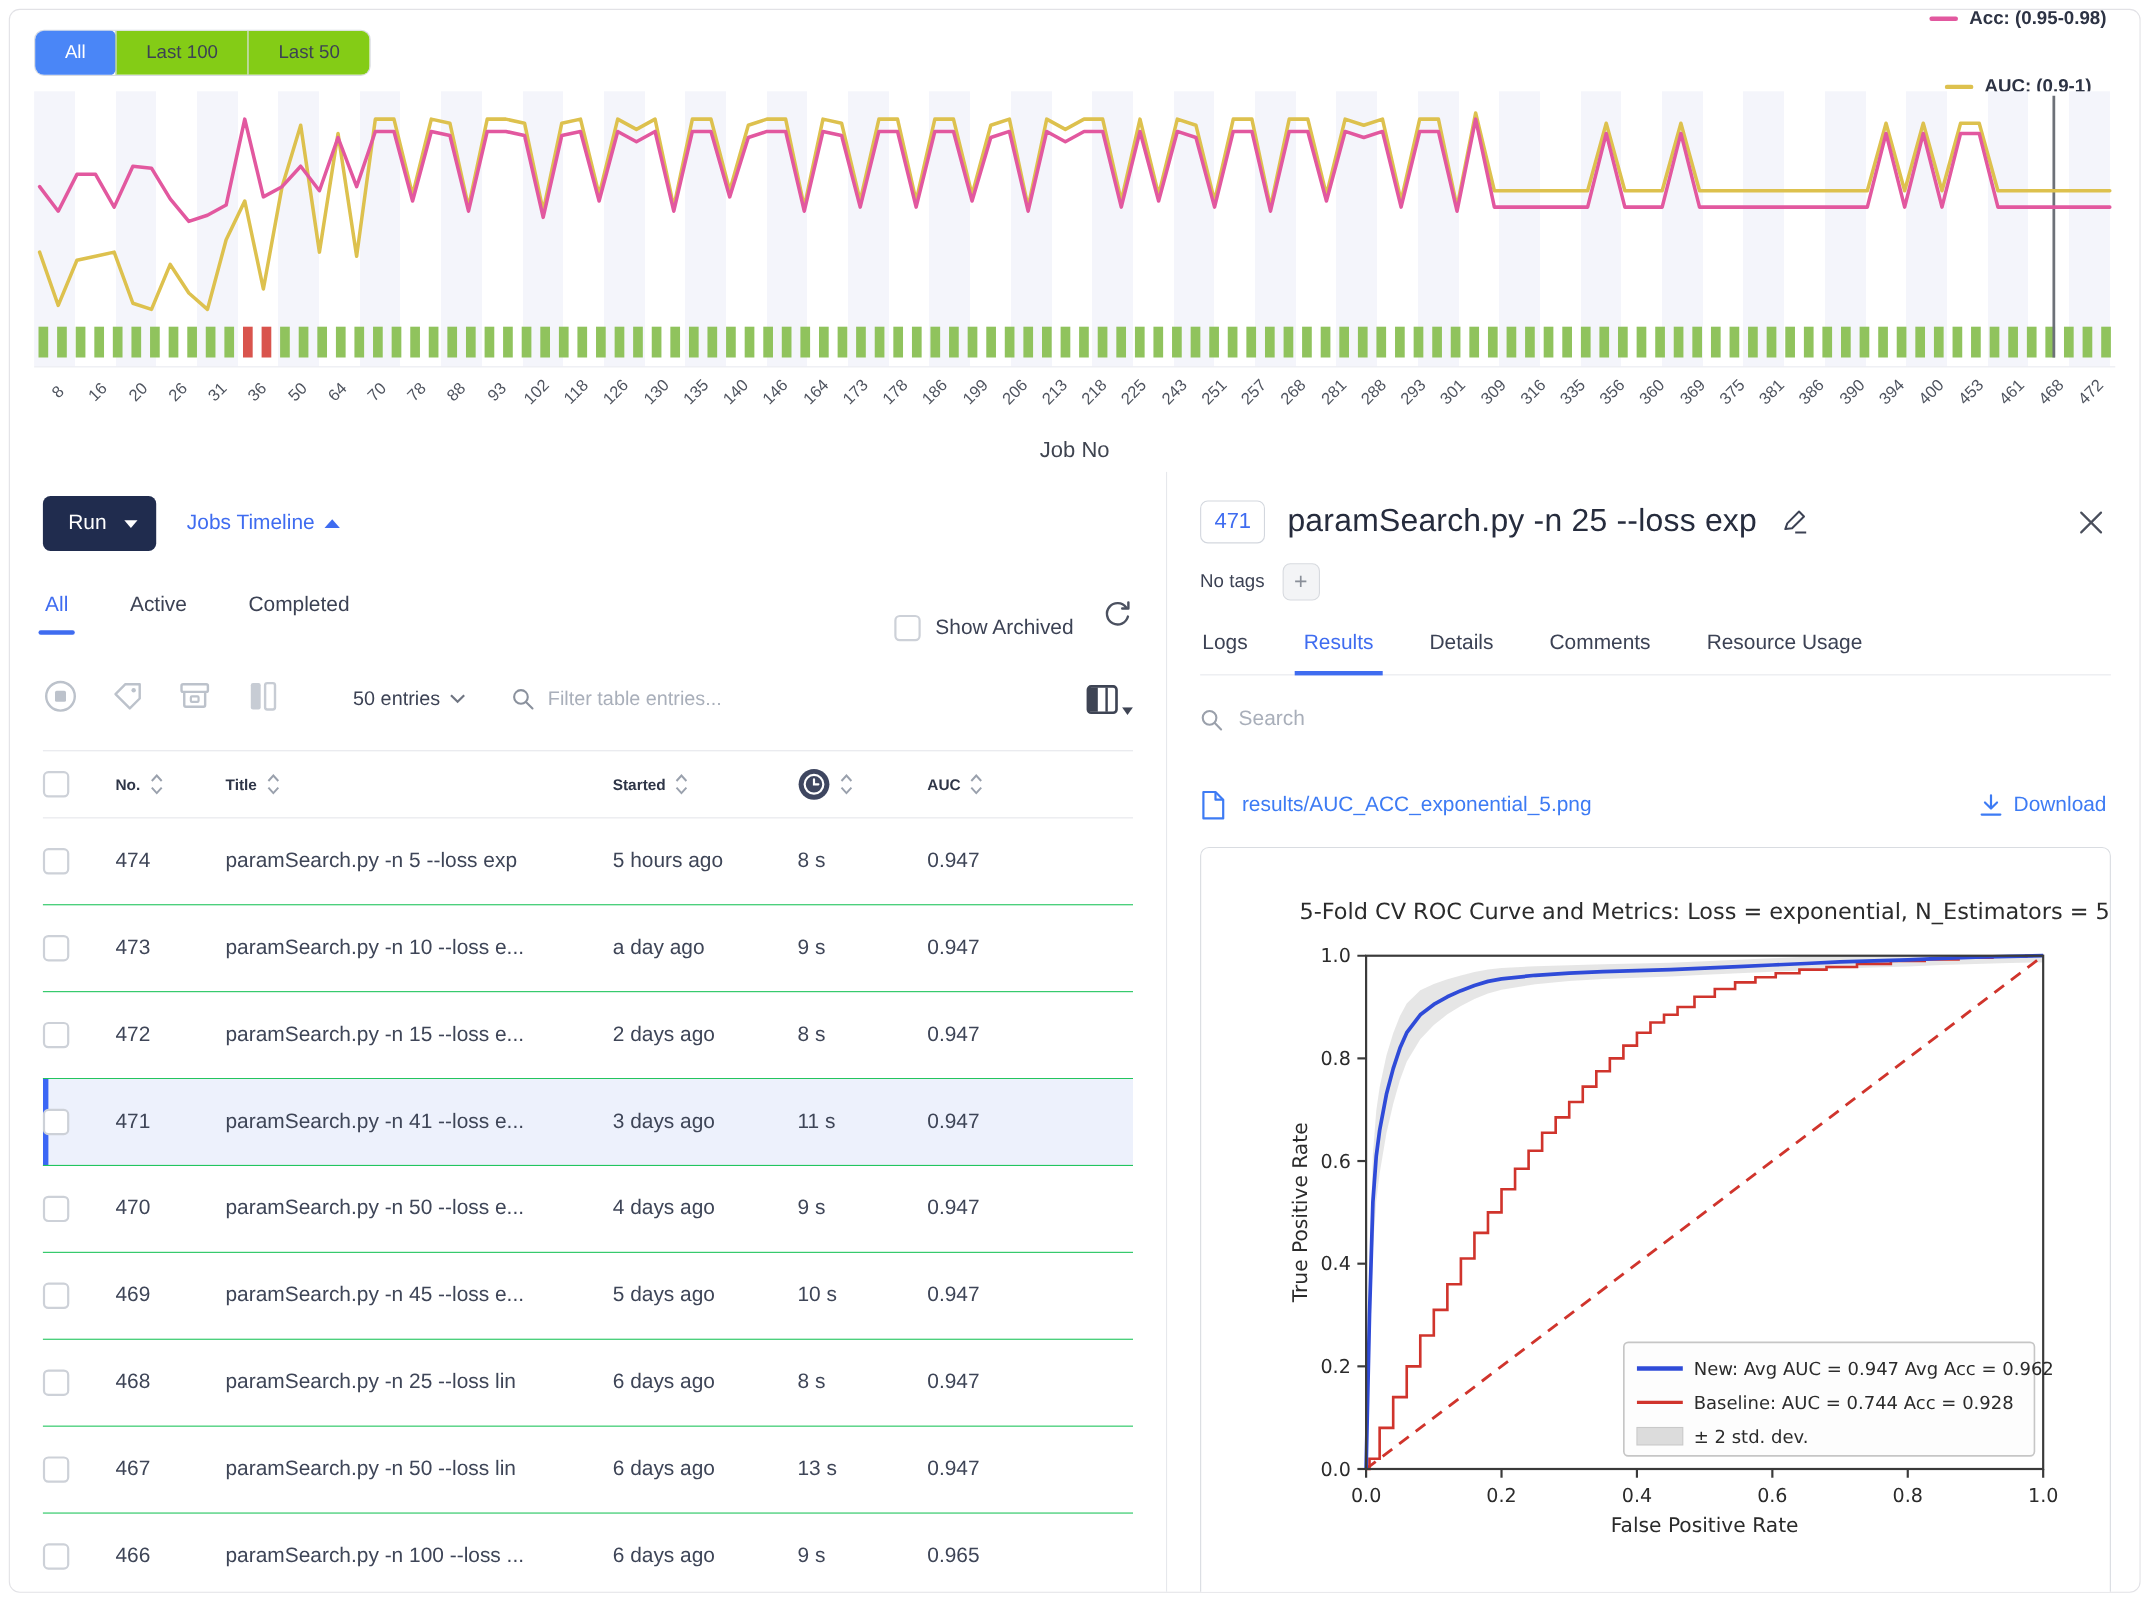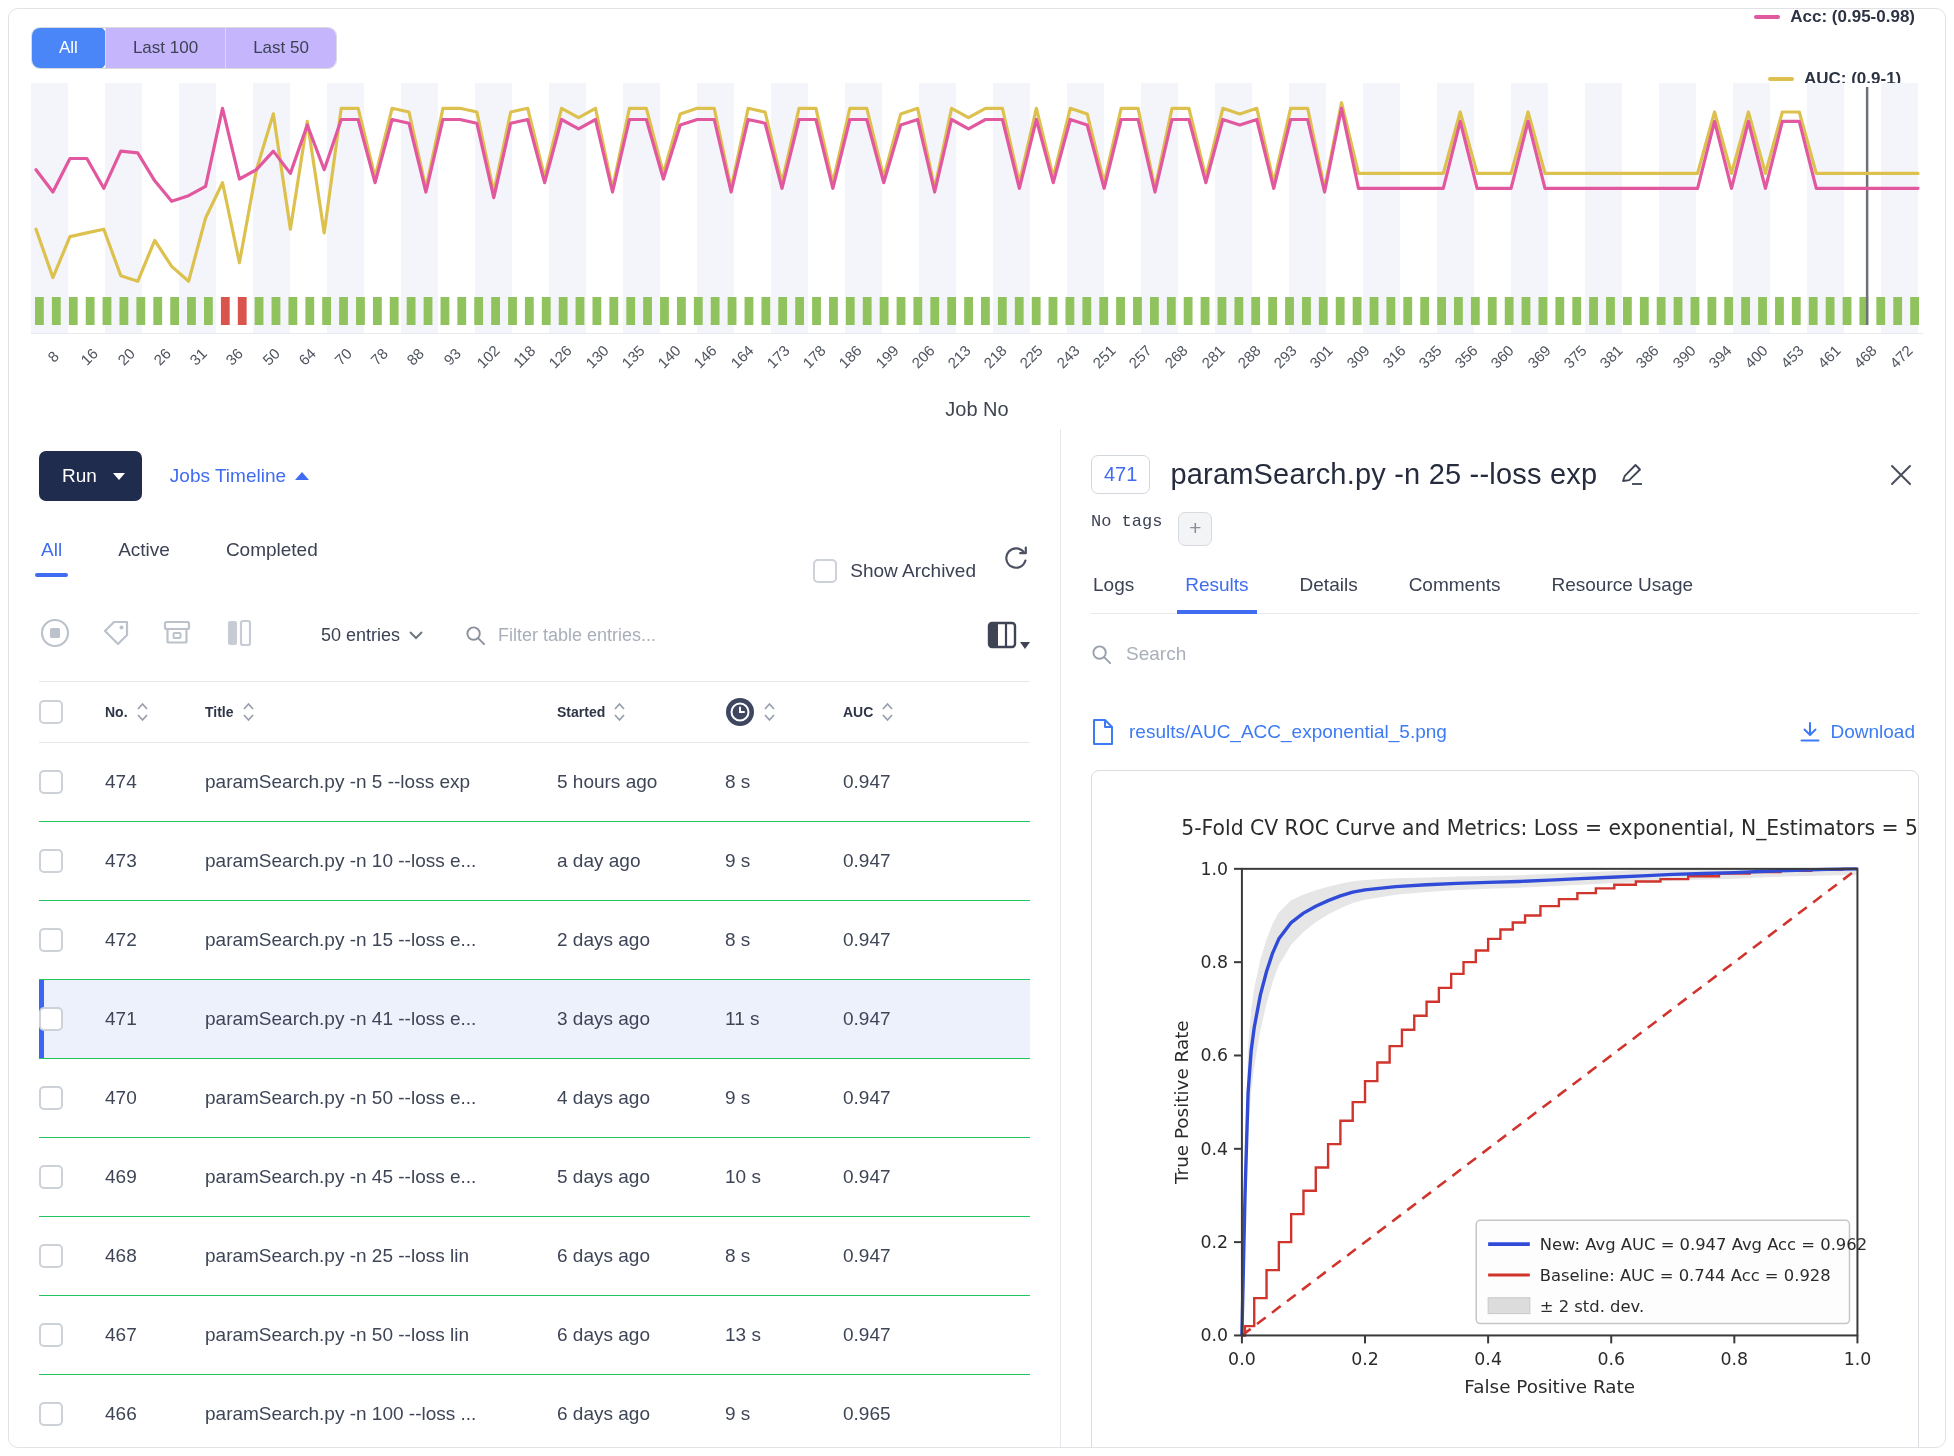--- a/index.html
+++ b/index.html
@@ -2,21 +2,21 @@
 <html><head>
 <meta charset="utf-8">
 <style>
   html,body{margin:0;padding:0;background:#fff;}
   body{width:1954px;height:1456px;position:relative;font-family:"Liberation Sans",sans-serif;color:#3c4254;overflow:hidden;}
   .frame{position:absolute;left:8px;top:8px;width:1936px;height:1438px;border:1px solid #e2e2e6;border-radius:10px;background:#fff;overflow:hidden;}
   
   .top{padding:16px 22px 0 22px;}
   .range-row{display:flex;justify-content:space-between;align-items:center;height:46px;}
   .seg{display:flex;border:1px solid #d8dbe1;border-radius:9px;overflow:hidden;background:#fff;}
-  .seg-item{padding:10px 27px;font-size:17px;color:#3c4254;cursor:pointer;background:#c4b5fd;}
+  .seg-item{padding:10px 27px;font-size:17px;color:#3c4254;cursor:pointer;background:#84cc16;}
   .seg-item + .seg-item{border-left:1px solid #d8dbe1;}
   .seg-item.active{background:#4a86f7;color:#fff;border-radius:8px;margin:-1px;padding:11px 28px;}
   .legend{display:flex;gap:42px;align-items:center;padding-right:8px;flex-direction:column;}
   .legend-item{display:flex;align-items:center;gap:10px;}
   .legend-dash{width:26px;height:4px;border-radius:2px;}
   .legend-label{font-size:17px;font-weight:700;color:#2d3344;}
   .chart-box{margin-top:12px;height:250px;position:relative;border-bottom:1px solid #e9eaef;
     background:repeating-linear-gradient(90deg,#f4f5fb 0px,#f4f5fb 37px,#ffffff 37px,#ffffff 74px);}
   .chart-box svg{position:absolute;left:0;top:0;width:100%;height:100%;}
   .tick-row{display:flex;height:60px;margin-top:4px;padding:0 4px;}
@@ -60,21 +60,21 @@
   .c-started{width:168px;}
   .c-dur{width:118px;}
   .c-auc{width:105px;}
   .hcell{display:flex;align-items:center;gap:8px;}
   
   .dhead{display:flex;align-items:center;gap:20px;}
   .badge{border:1.5px solid #d3d7de;border-radius:7px;padding:7px 12px;color:#3f6cf0;font-size:20px;font-weight:500;}
   .dtitle{font-size:29px;font-weight:500;color:#262c3d;letter-spacing:0.2px;}
   .edit-ic{display:flex;cursor:pointer;margin-left:2px;}
   .close-ic{margin-left:auto;margin-right:6px;cursor:pointer;display:flex;}
-  .tags-row{margin-top:18px;display:flex;align-items:flex-start;gap:16px;font-family:Liberation Mono, monospace;}
+  .tags-row{margin-top:18px;display:flex;align-items:center;gap:16px;}
   .no-tags{font-size:17px;color:#3c4254;}
   .plus-btn{width:32px;height:32px;border:1px solid #d7dadf;border-radius:7px;background:#f3f4f6;color:#8a8f99;
     font-size:21px;display:flex;align-items:center;justify-content:center;cursor:pointer;}
   .dtabs{margin-top:28px;display:flex;gap:47px;border-bottom:1px solid #e7e9ed;}
   .dtab{font-size:19px;color:#3c4254;padding:0 2px 17px 2px;cursor:pointer;position:relative;}
   .dtab.active{color:#3f6cf0;}
   .dtab.active::after{content:"";position:absolute;left:-6px;right:-6px;bottom:-1px;height:4px;background:#3f6cf0;}
   .search-row{margin-top:28px;display:flex;align-items:center;gap:12px;}
   .search-row input{border:none;outline:none;font-size:19px;width:400px;color:#3c4254;font-family:"Liberation Sans",sans-serif;}
   .search-row input::placeholder{color:#a9afba;}

